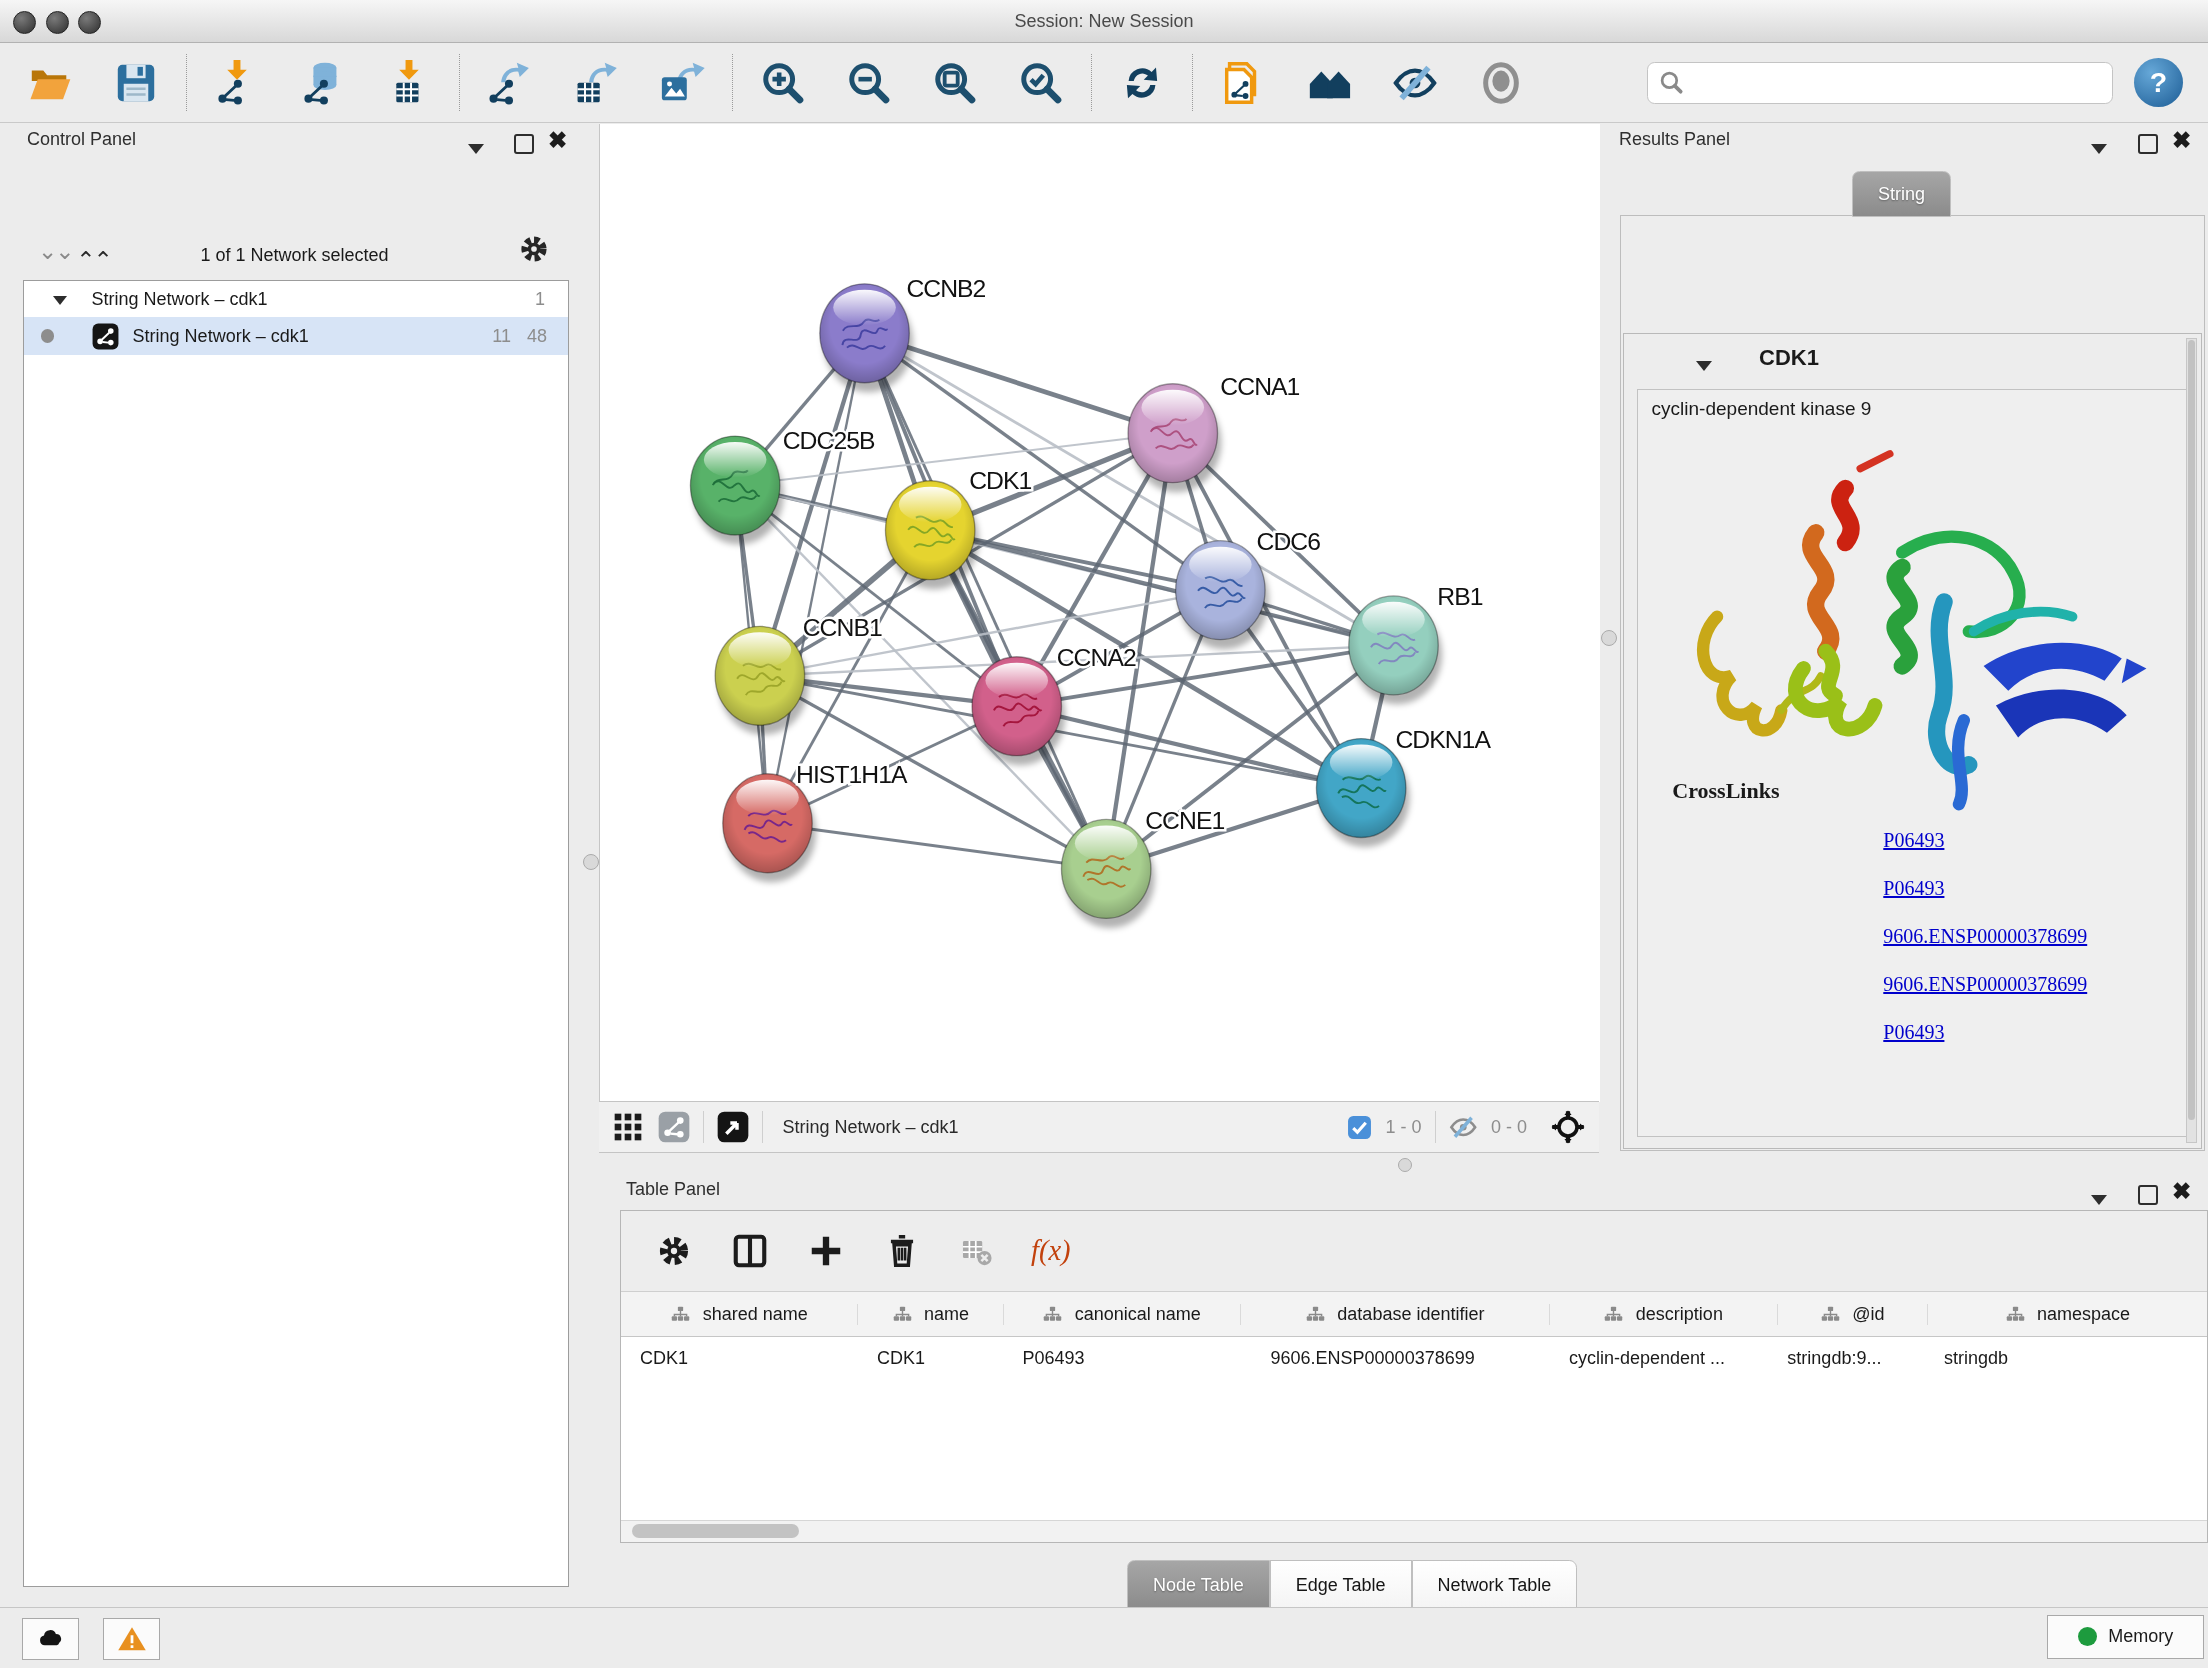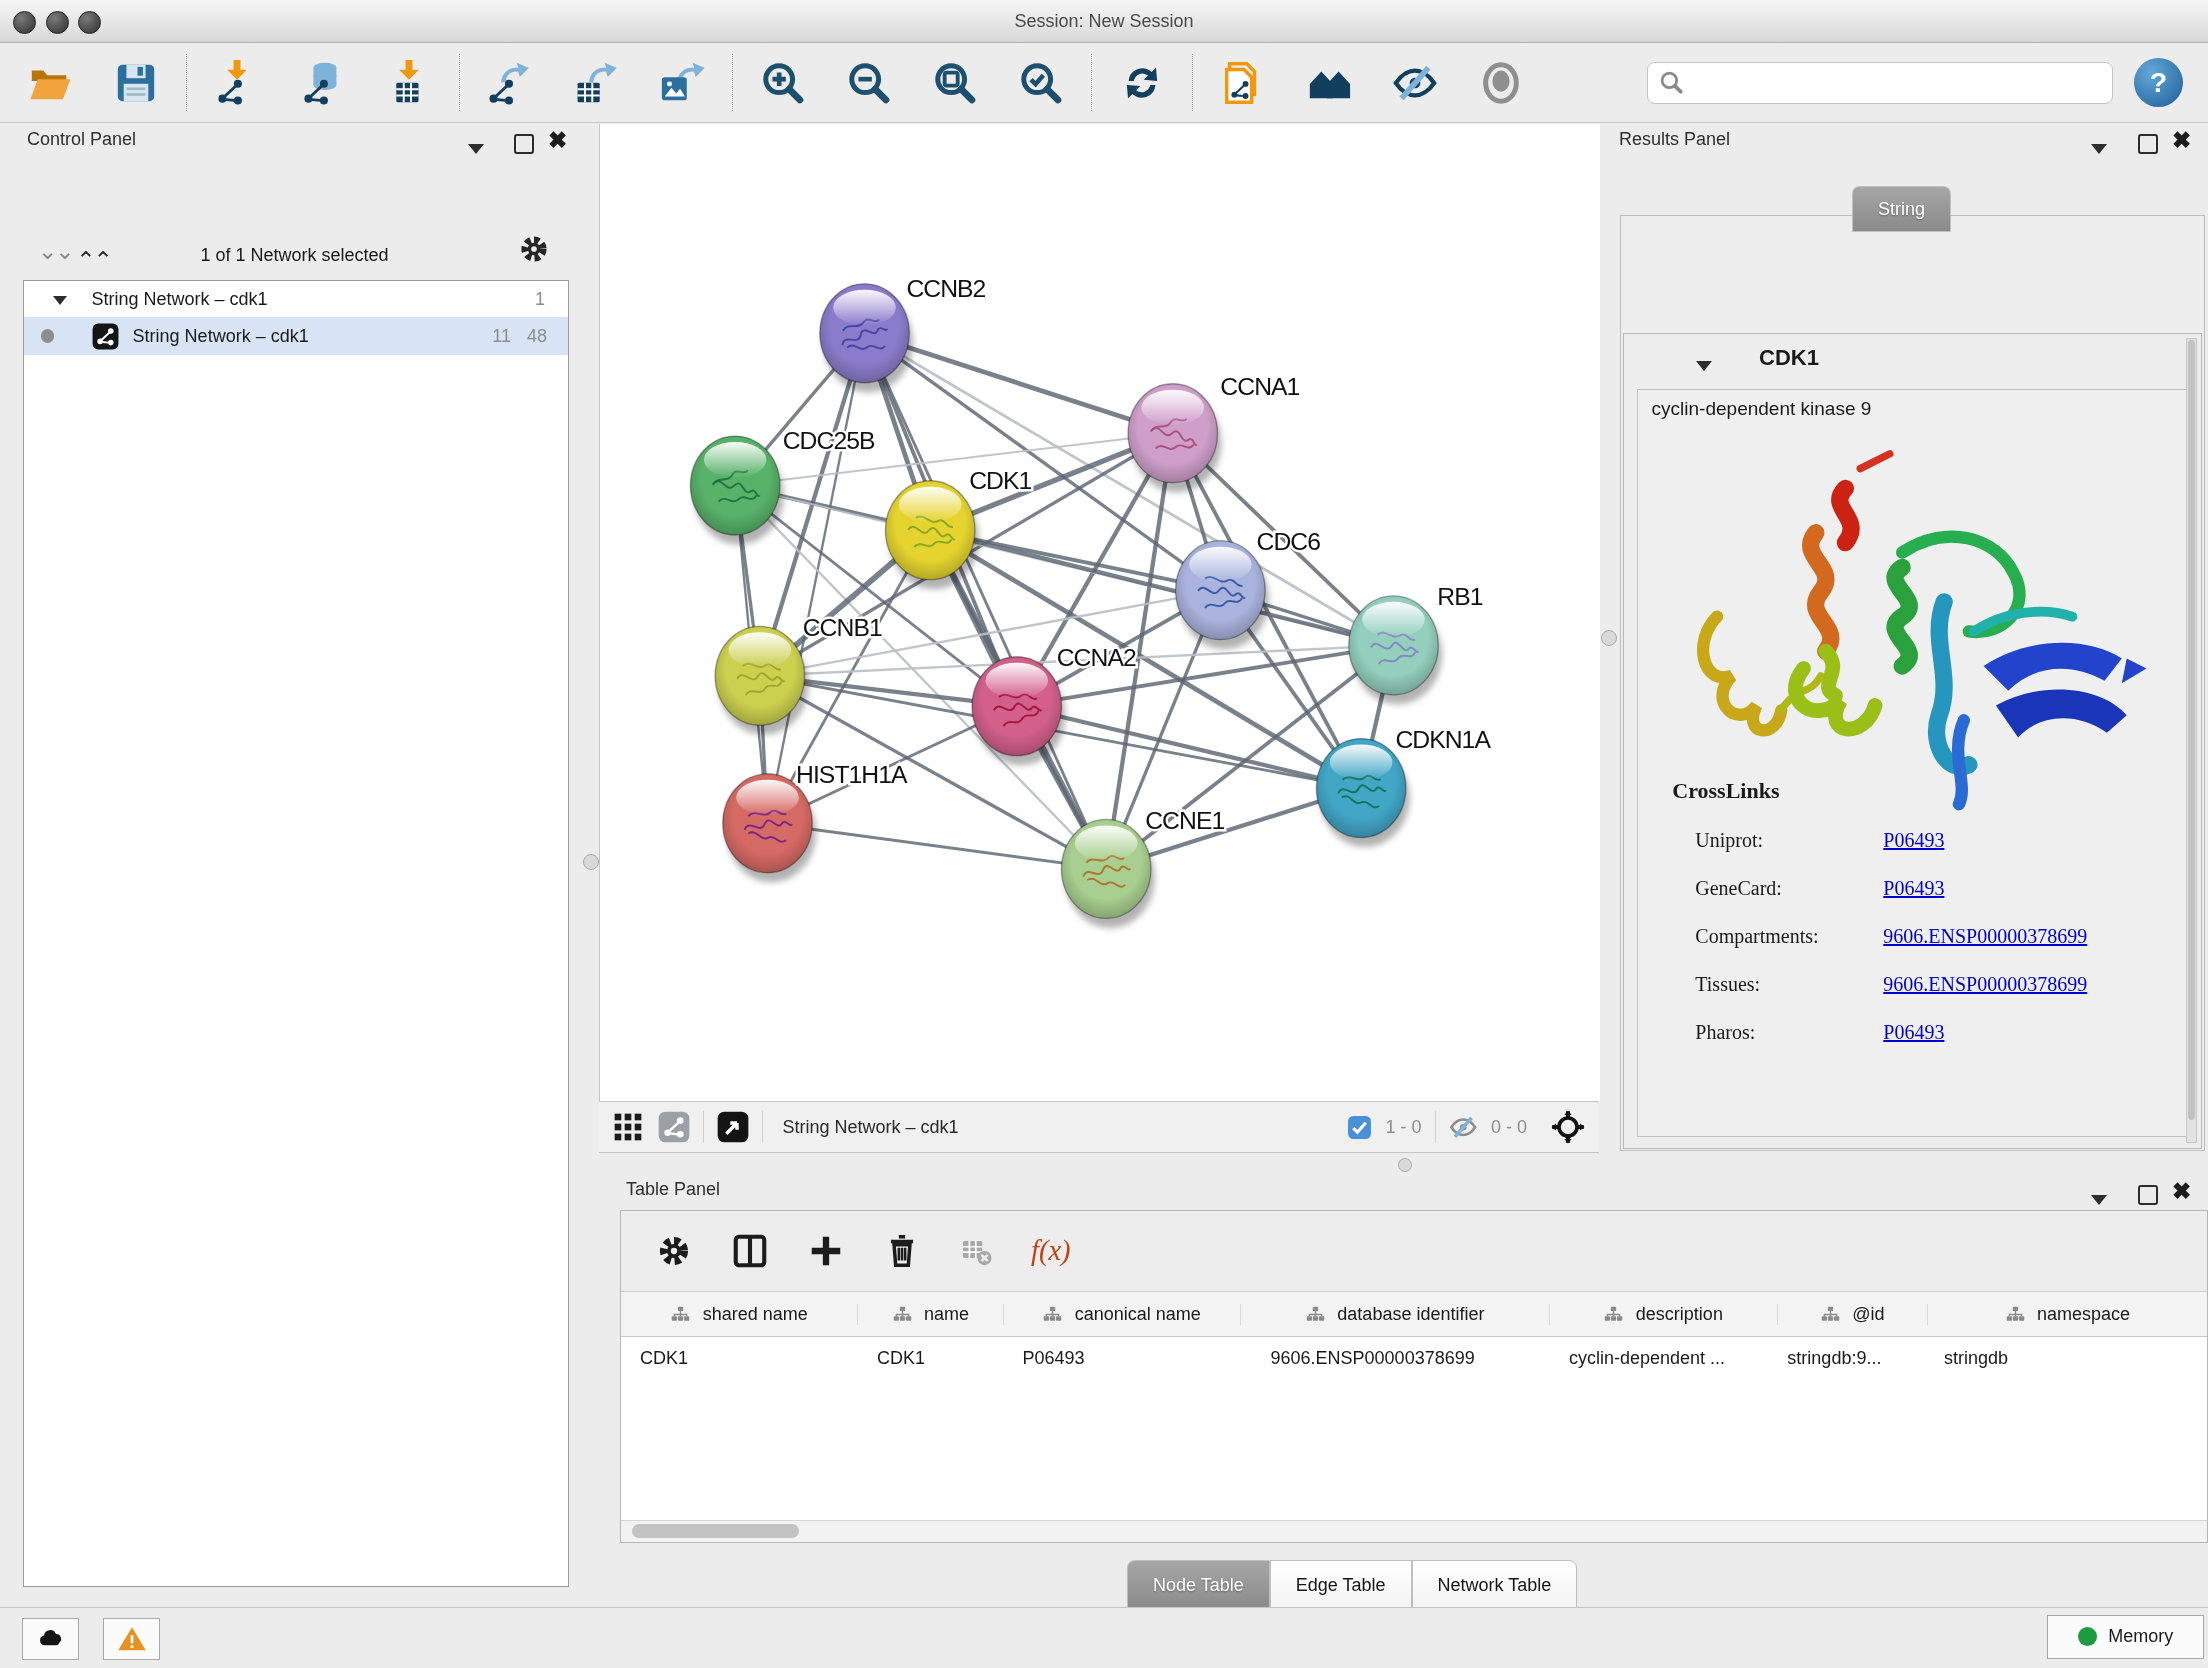--- a/index.html
+++ b/index.html
@@ -528,21 +528,21 @@
   <div class="abs" style="left:1398px;top:1158px;width:12.4px;height:12.4px;border-radius:50%;background:#d9d9d9;border:1px solid #ababab"></div>
 
   <div class="abs" style="left:1601px;top:630px;width:14.3px;height:14.3px;border-radius:50%;background:#d9d9d9;border:1px solid #ababab"></div>
 
   <div class="abs phtitle" style="left:1619px;top:129px">Results Panel</div>
   <div class="abs" style="left:2091px;top:140px"><span class="tri-down"></span></div>
   <div class="abs" style="left:2138px;top:134px"><span class="floatbox"></span></div>
   <div class="abs xicon" style="left:2172px;top:131px">✖</div>
 
   <div class="abs" style="left:1620px;top:215px;width:585px;height:936px;background:#ededed;border:1px solid #bdbdbd;box-sizing:border-box"></div>
-  <div class="abs tab sel" style="left:1852px;top:186px;border-radius:7.6px 7.6px 0 0">String</div>
+  <div class="abs tab sel" style="left:1852px;top:171px;border-radius:7.6px 7.6px 0 0">String</div>
 
 
   <div class="abs" style="left:1623px;top:333px;width:579px;height:816px;background:#ededed;border:1px solid #b9b9b9;box-sizing:border-box">
     <span style="position:absolute;left:72px;top:23px"><span class="tri-down"></span></span>
     <div style="position:absolute;left:135px;top:11.4px;font-size:22px;font-weight:bold">CDK1</div>
 
     <div style="position:absolute;left:13.3px;top:55px;width:550px;height:748px;background:#efefef;border:1px solid #c2c2c2;box-sizing:border-box">
       <div style="position:absolute;left:13.3px;top:7.6px;font-size:19px">cyclin-dependent kinase 9</div>
 
       <svg style="position:absolute;left:28.5px;top:49px" width="495" height="380" viewBox="0 0 200 154">
@@ -559,27 +559,20 @@
           <path d="M112,66 C106,82 116,96 110,112 C106,124 114,136 122,132" stroke="#2596be" stroke-width="7"></path>
           <path d="M124,78 C136,70 152,68 164,72" stroke="#20b2aa" stroke-width="4"></path>
           <path d="M120,114 C114,128 122,140 118,148" stroke="#2a6ad4" stroke-width="5"></path>
         </g>
         <path d="M128,92 C148,79 172,81 184,89 L177,98 C163,90 148,92 138,102 Z" fill="#2244cc"></path>
         <path d="M133,108 C153,97 177,101 186,112 L178,119 C165,110 150,112 142,121 Z" fill="#1a35b8"></path>
         <path d="M186,89 l8,4 -10,6 z" fill="#2244cc"></path>
       </svg>
 
       <div class="serif" style="position:absolute;left:34px;top:388px;font-size:22px;font-weight:bold">CrossLinks</div>
-      <div class="serif" style="position:absolute;left:57px;top:426px;font-size:20px;line-height:48px">
-        <div>Uniprot:</div>
-        <div>GeneCard:</div>
-        <div>Compartments:</div>
-        <div>Tissues:</div>
-        <div>Pharos:</div>
-      </div>
       <div class="serif" style="position:absolute;left:245px;top:426px;font-size:20px;line-height:48px">
         <div class="link">P06493</div>
         <div class="link">P06493</div>
         <div class="link">9606.ENSP00000378699</div>
         <div class="link">9606.ENSP00000378699</div>
         <div class="link">P06493</div>
       </div>
     </div>
     <div style="position:absolute;right:3.8px;top:3.8px;width:11.4px;height:805px;background:#e2e2e2;border:1px solid #c6c6c6;box-sizing:border-box">
       <div style="position:absolute;left:1px;top:1px;width:7.6px;height:780px;background:#c2c2c2;border-radius:3.8px"></div>

